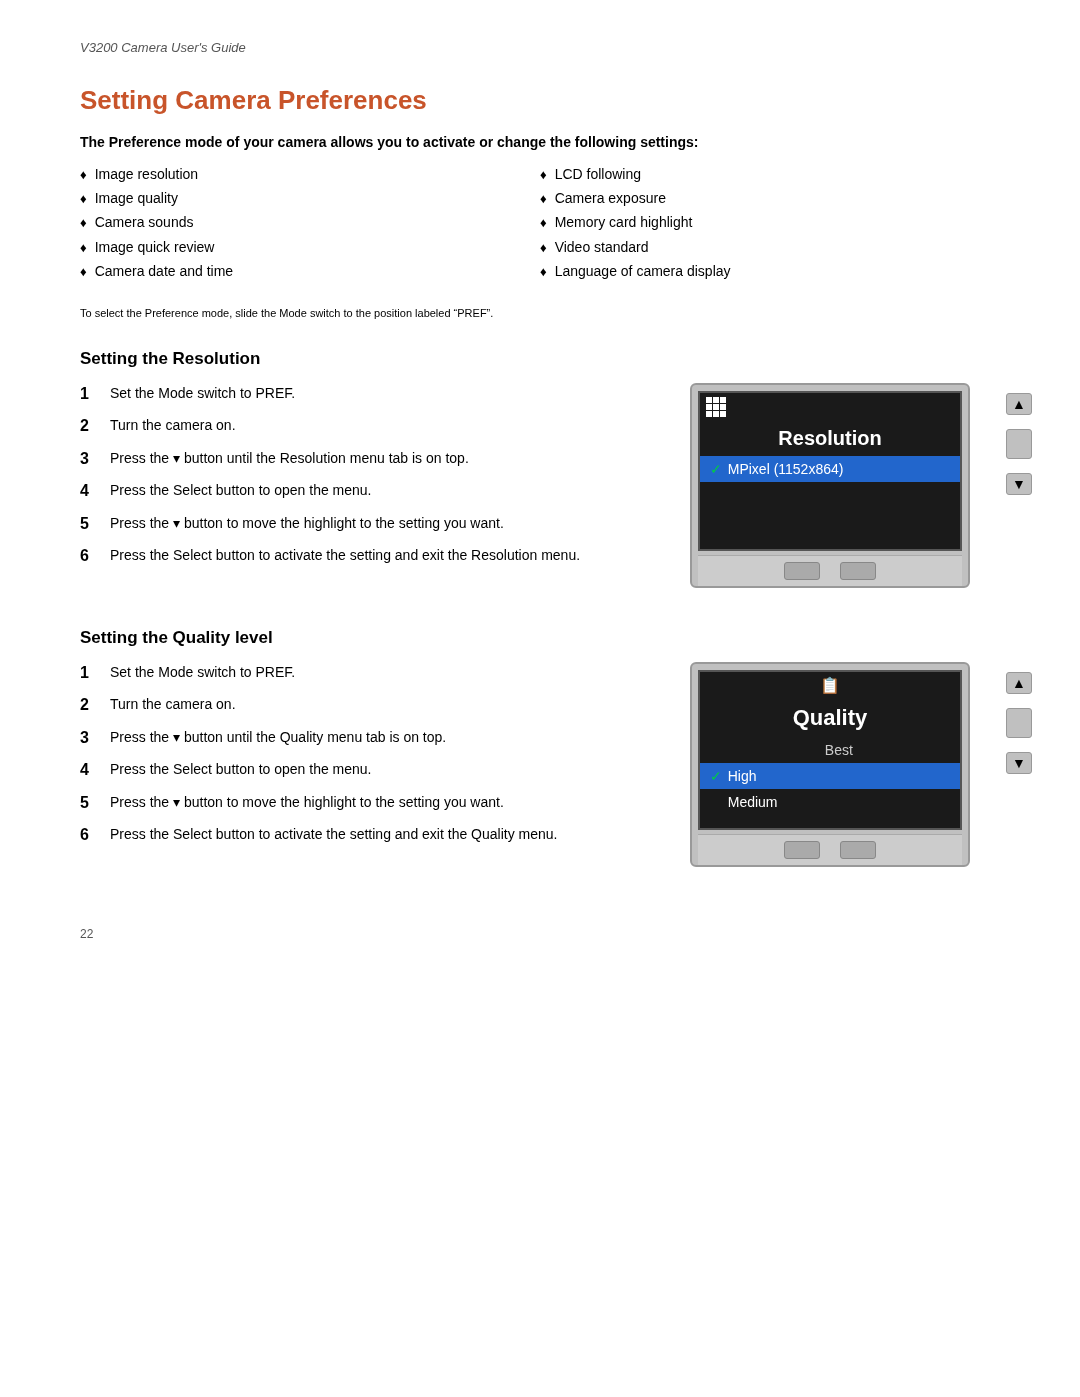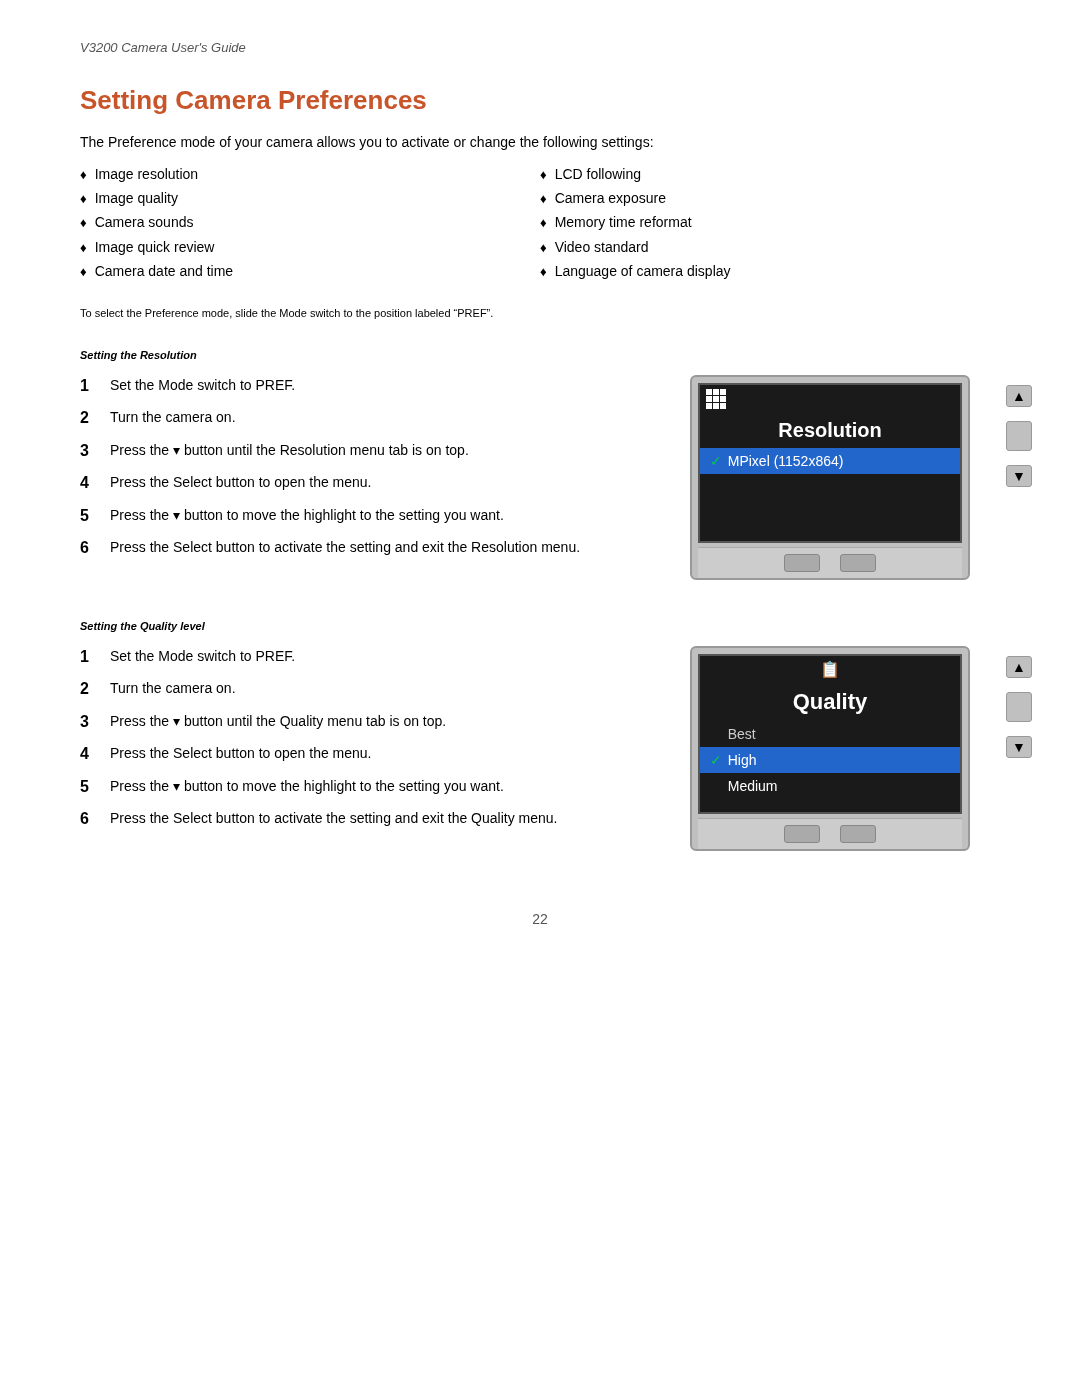--- a/index.html
+++ b/index.html
@@ -24,20 +24,21 @@
     .page-title {
       font-size: 26px;
       font-weight: bold;
       color: #c8542a;
       margin-bottom: 18px;
     }
 
     .intro-text {
       font-size: 14px;
       margin-bottom: 16px;
+      font-weight: bold;
     }
 
     .bullet-columns {
       display: flex;
       gap: 0;
       margin-bottom: 20px;
     }
 
     .bullet-col {
       flex: 1;
@@ -55,23 +56,22 @@
       font-size: 13px;
       line-height: 1.4;
     }
 
     .pref-note {
       font-size: 11px;
       margin-bottom: 30px;
     }
 
     .section-heading {
-      font-size: 11px;
+      font-size: 17px;
       font-weight: bold;
-      font-style: italic;
       margin-bottom: 14px;
     }
 
     .section-container {
       display: flex;
       gap: 30px;
       margin-bottom: 40px;
       align-items: flex-start;
     }
 
@@ -207,23 +207,22 @@
       background: #c0c0c0;
       border: 1px solid #999;
       border-radius: 3px;
       display: flex;
       align-items: center;
       justify-content: center;
     }
 
     .page-footer {
       margin-top: 60px;
-      font-size: 14px;
+      font-size: 12px;
       color: #555;
-      text-align: center;
     }
   </style>
 </head>
 <body>
 
 <div class="header-text">V3200 Camera User's Guide</div>
 
 <h1 class="page-title">Setting Camera Preferences</h1>
 
 <p class="intro-text">The Preference mode of your camera allows you to activate or change the following settings:</p>
@@ -255,21 +254,21 @@
     <div class="bullet-item">
       <span class="bullet-diamond">♦</span>
       <span>LCD following</span>
     </div>
     <div class="bullet-item">
       <span class="bullet-diamond">♦</span>
       <span>Camera exposure</span>
     </div>
     <div class="bullet-item">
       <span class="bullet-diamond">♦</span>
-      <span>Memory time reformat</span>
+      <span>Memory card highlight</span>
     </div>
     <div class="bullet-item">
       <span class="bullet-diamond">♦</span>
       <span>Video standard</span>
     </div>
     <div class="bullet-item">
       <span class="bullet-diamond">♦</span>
       <span>Language of camera display</span>
     </div>
   </div>
@@ -378,21 +377,21 @@
   </ol>
 
   <div class="outer-wrapper">
     <div class="camera-body">
       <div class="camera-screen">
         <div class="screen-top-bar" style="justify-content:center;">
 
           <span style="color:#fff;font-size:16px;">📋</span>
         </div>
         <div class="menu-title-bar" style="font-size:22px;">Quality</div>
-        <div class="menu-item" style="color:#ccc;">
+        <div class="menu-item" style="color:#ccc;justify-content:center;">
           <span style="margin-right:6px;visibility:hidden;">✓</span>
           <span>Best</span>
         </div>
         <div class="menu-item highlighted">
           <span class="checkmark">✓</span>
           <span>High</span>
         </div>
         <div class="menu-item" style="color:#ffffff;">
           <span style="margin-right:6px;visibility:hidden;">✓</span>
           <span>Medium</span>

